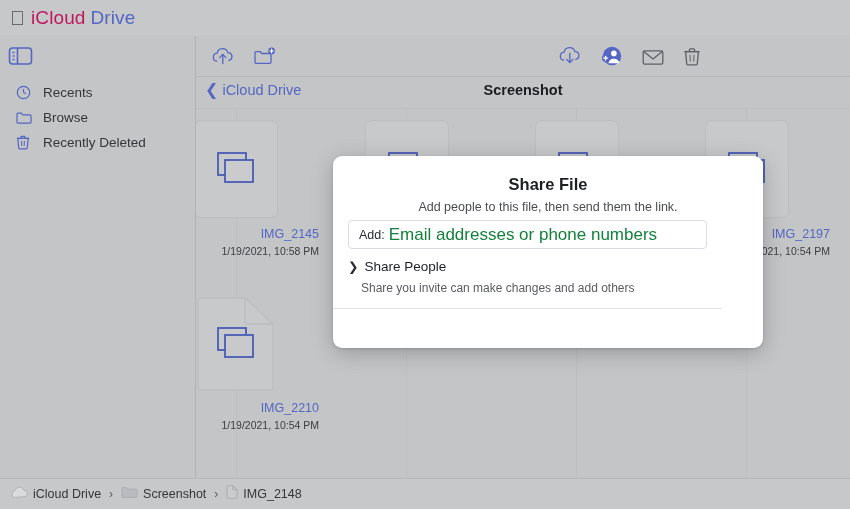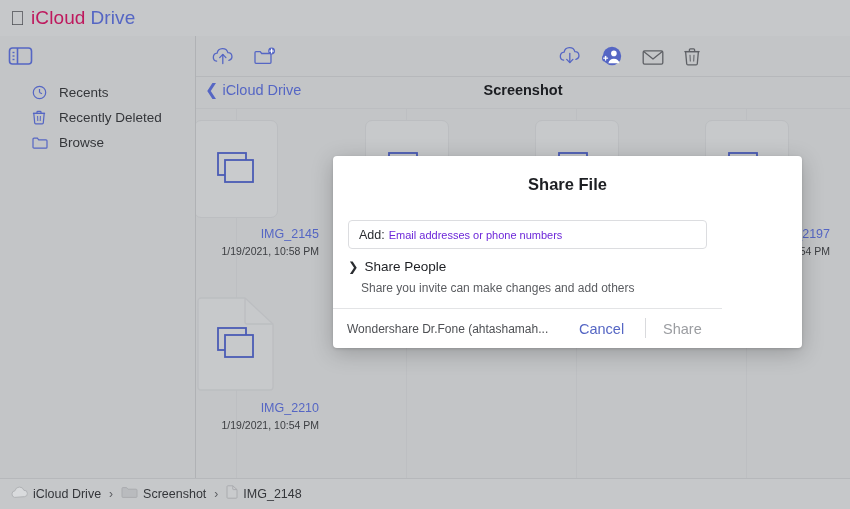--- a/index.html
+++ b/index.html
@@ -25,21 +25,21 @@
   .sidebar{
     position:absolute;left:0;top:36px;width:195px;height:442px;
     background:#c3c5c7;box-sizing:border-box;
   }
   .sidebar-divider{position:absolute;left:195px;top:36px;width:1px;height:442px;background:#b0b2b5;}
   .sidebar-toggle{
     position:absolute;left:8px;top:9px;width:27px;height:22px;cursor:pointer;
   }
   .sidebar-items{position:absolute;left:0;top:44px;width:195px;}
   .side-item{
-    display:flex;align-items:center;height:25px;padding-left:32px;box-sizing:border-box;cursor:pointer;
+    display:flex;align-items:center;height:25px;padding-left:16px;box-sizing:border-box;cursor:pointer;
   }
   .side-item .ico{width:22px;height:18px;display:flex;align-items:center;justify-content:flex-start;}
   .side-item .lbl{font-size:13.5px;color:#34363a;margin-left:5px;white-space:nowrap;}
 
   
   .toolbar{
     position:absolute;left:196px;top:36px;width:654px;height:40px;background:#c3c5c7;
   }
   .toolbar-divider{position:absolute;left:196px;top:76px;width:654px;height:1px;background:#b6b8bb;}
   .tb-btn{position:absolute;top:8px;width:26px;height:24px;cursor:pointer;}
@@ -67,38 +67,38 @@
     width:82px;height:96px;margin:0 auto;border-radius:7px;background:#c9cbcd;
     position:relative;display:flex;align-items:center;justify-content:center;cursor:pointer;
   }
   .thumb.plain{background:#c7c9cb;border:1px solid #bcbec1;}
   .thumb.doc{background:#c7c9cb;border:none;}
   .fname{font-size:12.5px;color:#5566c4;margin-top:9px;white-space:nowrap;cursor:pointer;}
   .fdate{font-size:10.5px;color:#3c3e42;margin-top:4px;white-space:nowrap;}
 
   
   .modal{
-    position:absolute;left:333px;top:156px;width:469px;height:192px;
-    background:#ffffff;border-radius:4px;
+    position:absolute;left:333px;top:156px;width:430px;height:192px;
+    background:#ffffff;border-radius:9px;
     box-shadow:0 5px 22px rgba(0,0,0,.22),0 1px 3px rgba(0,0,0,.14);
     overflow:hidden;
   }
   .m-title{
     text-align:center;font-size:16.5px;font-weight:700;color:#1d1f23;margin-top:19px;
   }
   .m-sub{
     text-align:center;font-size:12.5px;color:#4a4c50;margin-top:6px;
   }
   .m-input{
     position:absolute;left:15px;top:64px;width:359px;height:29px;
     border:1px solid #dcdde0;border-radius:4px;box-sizing:border-box;
     display:flex;align-items:center;padding-left:10px;background:#fff;cursor:text;
   }
   .m-input .addlbl{font-size:12.5px;color:#2a2c30;}
-  .m-input .ph{font-size:11px;color:#6d28d9;margin-left:4px;}
+  .m-input .ph{font-size:17px;color:#15803d;margin-left:4px;}
   .m-opt{
     position:absolute;left:15px;top:103px;display:flex;align-items:center;cursor:pointer;
   }
   .m-opt .chev{font-size:12.5px;color:#2a2c30;margin-right:6px;font-weight:700;}
   .m-opt .txt{font-size:13.5px;color:#1d1f23;}
   .m-optsub{
     position:absolute;left:28px;top:125px;font-size:12px;color:#5a5c60;
   }
   .m-footline{position:absolute;left:0;top:152px;width:389px;height:1px;background:#e3e4e6;}
   .m-foot{position:absolute;left:0;top:153px;width:389px;height:39px;display:flex;align-items:center;}
@@ -146,43 +146,43 @@
     <div class="sidebar-items">
       <div class="side-item">
         <span class="ico">
           <svg width="15" height="15" viewBox="0 0 15 15">
             <circle cx="7.5" cy="7.5" r="6.2" fill="none" stroke="#5566c4" stroke-width="1.2"></circle>
             <line x1="7.5" y1="4" x2="7.5" y2="7.5" stroke="#5566c4" stroke-width="1.2"></line>
             <line x1="7.5" y1="7.5" x2="10" y2="8.8" stroke="#5566c4" stroke-width="1.2"></line>
           </svg>
         </span>
         <span class="lbl">Recents</span>
+      </div>
+
+      <div class="side-item">
+        <span class="ico">
+          <svg width="16" height="14" viewBox="0 0 16 14">
+            <path d="M1 3.2a1 1 0 0 1 1-1h3.4l1.3 1.6H14a1 1 0 0 1 1 1v6.4a1 1 0 0 1-1 1H2a1 1 0 0 1-1-1z" fill="none" stroke="#5566c4" stroke-width="1.2"></path>
+          </svg>
+        </span>
+        <span class="lbl">Browse</span>
       </div>
 
       <div class="side-item">
         <span class="ico">
           <svg width="14" height="15" viewBox="0 0 14 15">
             <path d="M1.8 3.4h10.4l-.9 9.5a1 1 0 0 1-1 .9H3.7a1 1 0 0 1-1-.9z" fill="none" stroke="#5566c4" stroke-width="1.2"></path>
             <line x1="0.9" y1="3.4" x2="13.1" y2="3.4" stroke="#5566c4" stroke-width="1.2"></line>
             <path d="M5 3.4V2.1a.8.8 0 0 1 .8-.8h2.4a.8.8 0 0 1 .8.8v1.3" fill="none" stroke="#5566c4" stroke-width="1.2"></path>
             <line x1="5.6" y1="6" x2="5.8" y2="11" stroke="#5566c4" stroke-width="1"></line>
             <line x1="8.4" y1="6" x2="8.2" y2="11" stroke="#5566c4" stroke-width="1"></line>
           </svg>
         </span>
         <span class="lbl">Recently Deleted</span>
       </div>
-
-      <div class="side-item">
-        <span class="ico">
-          <svg width="16" height="14" viewBox="0 0 16 14">
-            <path d="M1 3.2a1 1 0 0 1 1-1h3.4l1.3 1.6H14a1 1 0 0 1 1 1v6.4a1 1 0 0 1-1 1H2a1 1 0 0 1-1-1z" fill="none" stroke="#5566c4" stroke-width="1.2"></path>
-          </svg>
-        </span>
-        <span class="lbl">Browse</span>
-      </div>
     </div>
   </div>
   <div class="sidebar-divider"></div>
 
   <div class="toolbar">
     <div class="tb-btn" style="left:14px;">
       <svg width="26" height="24" viewBox="0 0 26 24">
         <path d="M6.6 17.2a4.1 4.1 0 0 1 .5-8.1 5.6 5.6 0 0 1 10.8-.5 3.9 3.9 0 0 1 1 7.7" fill="none" stroke="#5566c4" stroke-width="1.3" stroke-linecap="round"></path>
         <line x1="12.8" y1="19.6" x2="12.8" y2="10.6" stroke="#5566c4" stroke-width="1.3" stroke-linecap="round"></line>
         <polyline points="9.7,13.6 12.8,10.4 15.9,13.6" fill="none" stroke="#5566c4" stroke-width="1.3" stroke-linecap="round" stroke-linejoin="round"></polyline>
@@ -303,39 +303,34 @@
         </svg>
       </div>
       <div class="fname">IMG_2210</div>
       <div class="fdate">1/19/2021, 10:54 PM</div>
     </div>
 
   </div>
 
   <div class="modal">
     <div class="m-title">Share File</div>
+    <div class="m-sub">Add people to this file, then send them the link.</div>
 
     <div class="m-input">
       <span class="addlbl">Add:</span>
       <span class="ph">Email addresses or phone numbers</span>
     </div>
 
     <div class="m-opt">
       <span class="chev">❯</span>
       <span class="txt">Share People</span>
     </div>
     <div class="m-optsub">Share you invite can make changes and add others</div>
 
     <div class="m-footline"></div>
-    <div class="m-foot">
-      <span class="m-acct">Wondershare Dr.Fone (ahtashamah...</span>
-      <span class="m-cancel">Cancel</span>
-      <span class="m-sep"></span>
-      <span class="m-share">Share</span>
-    </div>
   </div>
 
   <div class="statusbar">
     <div class="sb-divider"></div>
 
     <div class="sb-item">
       <span>
         <svg width="18" height="13" viewBox="0 0 18 13">
           <path d="M4.6 11.4a3.4 3.4 0 0 1 .4-6.7 4.6 4.6 0 0 1 8.9-.4 3.2 3.2 0 0 1 .6 6.4z" fill="#d9dbdd" stroke="#b0b2b5" stroke-width="1"></path>
         </svg>

